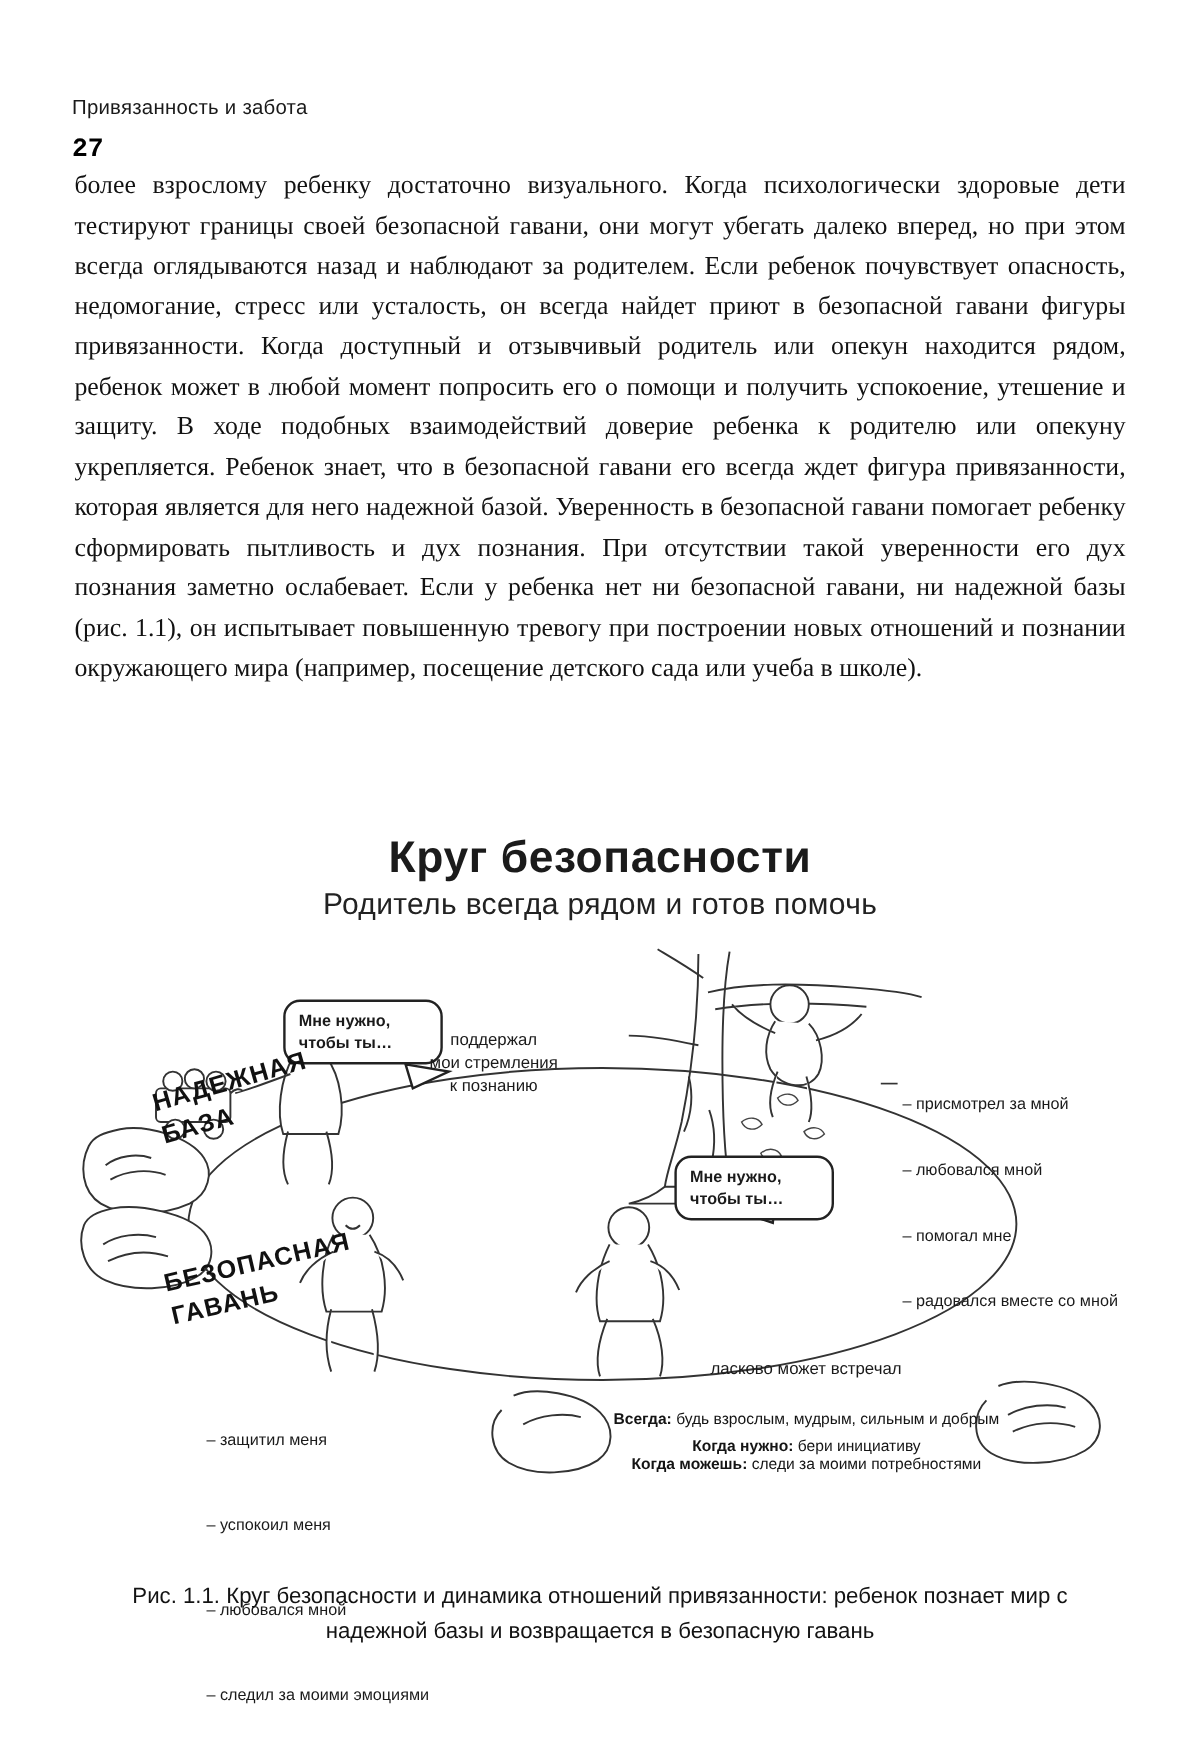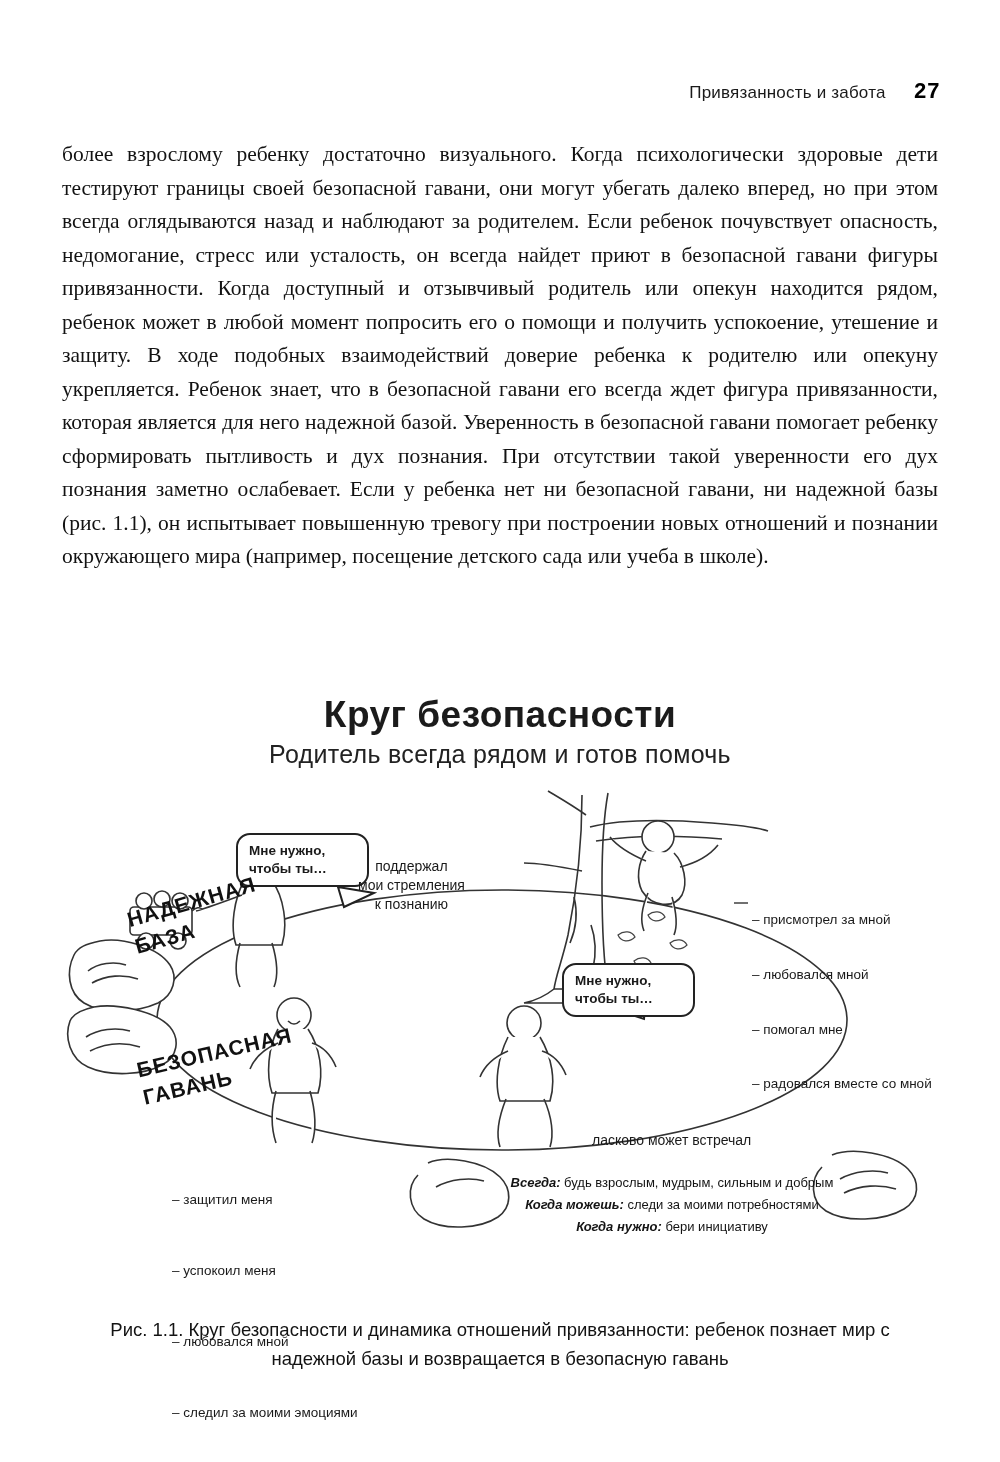--- a/index.html
+++ b/index.html
@@ -26,21 +26,22 @@
 
   
   .header {
     position: absolute;
     left: 60px;
     right: 60px;
     top: 80px;
     display: flex;
     align-items: baseline;
     justify-content: flex-end;
-    gap: 28px;
+    gap: 12px;
+    flex-direction: column;
   }
   .header-title {
     font-family: "Liberation Sans", sans-serif;
     font-size: 17px;
     letter-spacing: 0.2px;
     color: #1a1a1a;
   }
   .header-page-number {
     font-family: Liberation Mono, monospace;
     font-size: 22px;
@@ -142,21 +143,20 @@
 
   .bottom-box {
     position: absolute;
     font-family: "Liberation Sans", sans-serif;
     font-size: 13px;
     color: #141414;
     white-space: nowrap;
   }
   .bold-term {
     font-weight: bold;
-    font-style: italic;
   }
 
   
   .caption {
     position: absolute;
     left: 95px;
     width: 810px;
     top: 1315px;
     text-align: center;
     font-family: "Liberation Sans", sans-serif;
@@ -302,26 +302,26 @@
         <div class="listline">– любовался мной</div>
         <div class="listline">– следил за моими эмоциями</div>
       </div>
 
       <div class="lbl" style="left:530px; top:356px; font-size:14px;">ласково может встречал</div>
 
       <div style="position:absolute; left:400px; top:400px; width:420px; text-align:center;">
         <div class="bottom-box" style="position:relative; left:0; top:0; margin-bottom:7px;">
           <span class="bold-term">Всегда:</span><span> будь взрослым, мудрым, сильным и добрым</span>
         </div>
+        <div class="bottom-box" style="position:relative; left:0; top:0;">
+          <span class="bold-term">Когда нужно:</span><span> бери инициативу</span>
+        </div>
         <div class="bottom-box" style="position:relative; left:0; top:0; margin-bottom:7px;">
           <span class="bold-term">Когда можешь:</span><span> следи за моими потребностями</span>
         </div>
-        <div class="bottom-box" style="position:relative; left:0; top:0;">
-          <span class="bold-term">Когда нужно:</span><span> бери инициативу</span>
-        </div>
       </div>
 
     </div>
   </div>
 
   <div class="caption">
     <b>Рис. 1.1.</b><span> Круг безопасности и динамика отношений привязанности: ребенок познает мир с надежной базы и возвращается в безопасную гавань</span>
   </div>
 
 </div>

